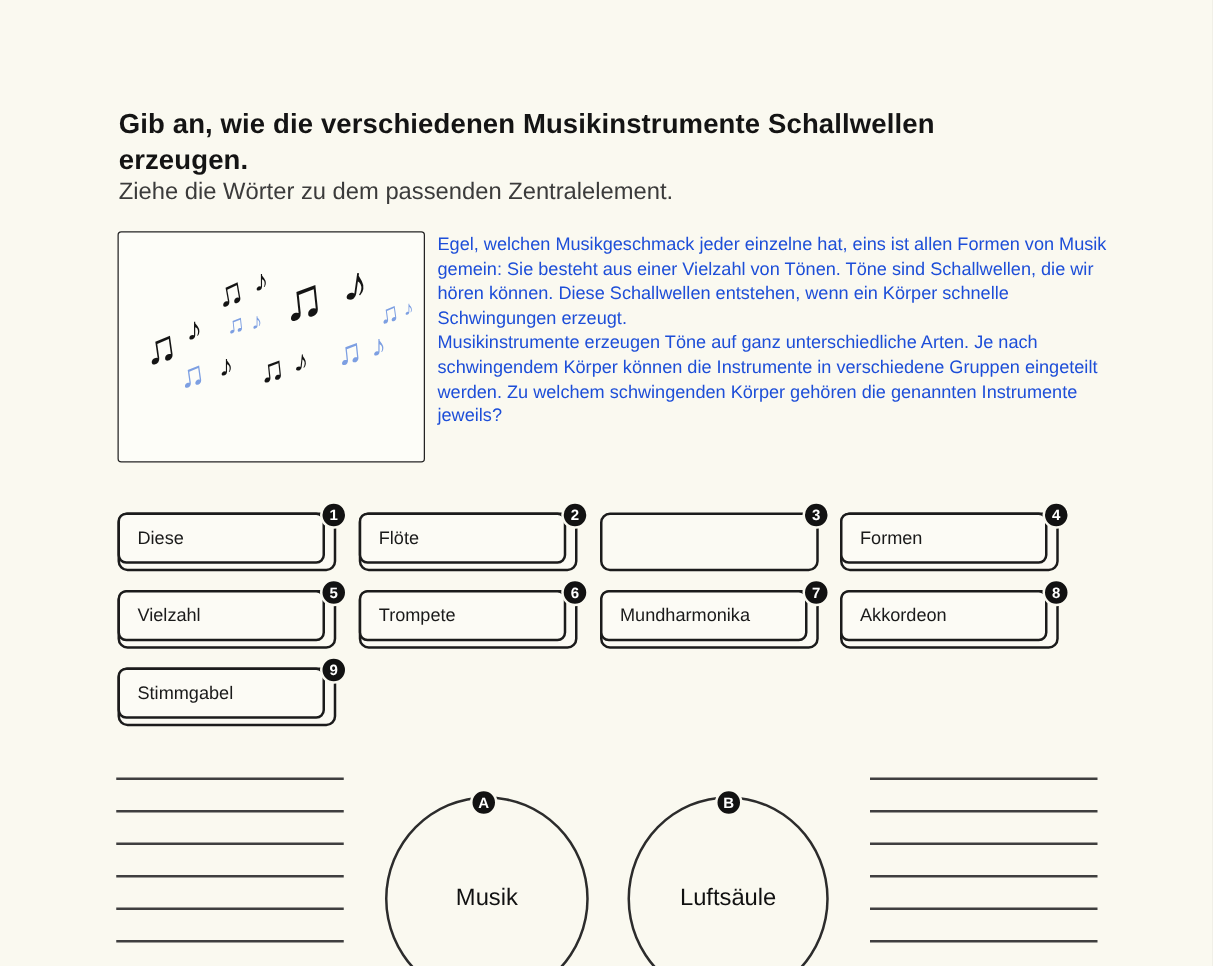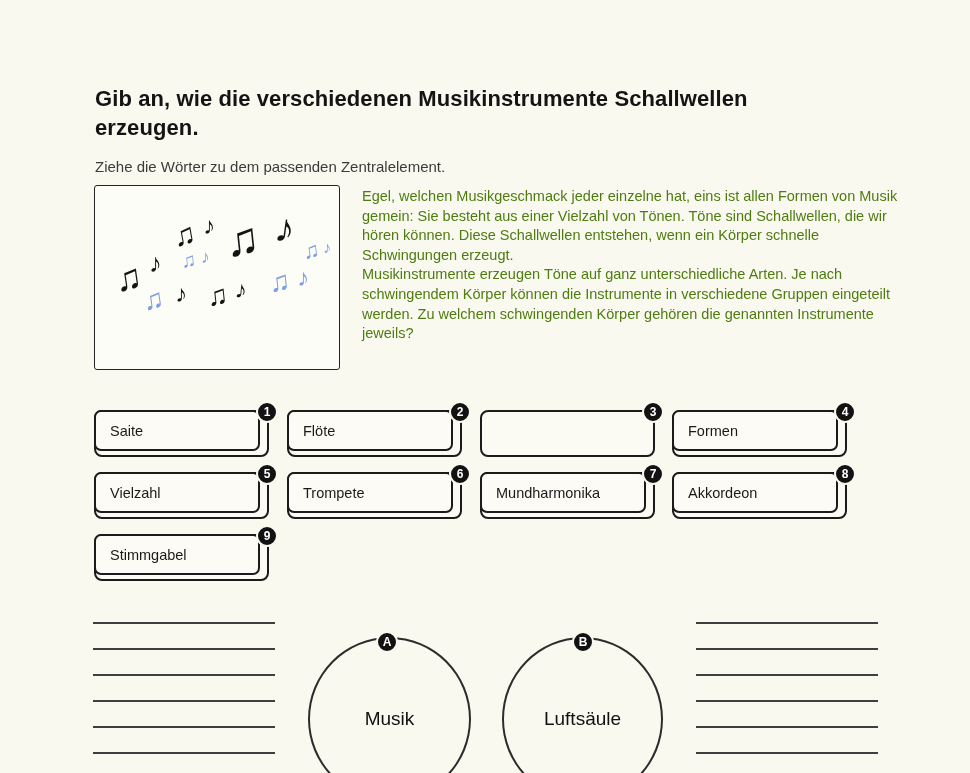--- a/index.html
+++ b/index.html
@@ -18,44 +18,44 @@
     left: 95px; top: 84px;
     width: 740px;
     font-size: 22px;
     font-weight: 700;
     line-height: 29px;
     color: #141414;
     letter-spacing: 0.1px;
   }
   .instruction {
     position: absolute;
-    left: 95px; top: 158px;
-    font-size: 15px;
+    left: 95px; top: 143px;
+    font-size: 19px;
     color: #3b3b3b;
   }
   .imgbox {
     position: absolute;
     left: 94px; top: 185px;
     width: 246px; height: 185px;
     background: #fdfdf8;
     border: 1.5px solid #242424;
     border-radius: 3px;
   }
   .note {
     position: absolute;
     line-height: 1;
     user-select: none;
   }
   .intro {
     position: absolute;
-    left: 362px; top: 187px;
+    left: 350px; top: 187px;
     width: 536px;
     font-size: 14.5px;
     line-height: 19.6px;
-    color: #4d7c0f;
+    color: #1d4ed8;
   }
   .card {
     position: absolute;
     width: 175px; height: 47px;
     border: 2px solid #1b1b1b;
     border-radius: 8px;
     background: #fbfaf3;
   }
   .card-front {
     position: absolute;
@@ -135,21 +135,21 @@
       </div>
   </div>
 
   <div class="intro">
     <div>Egel, welchen Musikgeschmack jeder einzelne hat, eins ist allen Formen von Musik gemein: Sie besteht aus einer Vielzahl von Tönen. Töne sind Schallwellen, die wir hören können. Diese Schallwellen entstehen, wenn ein Körper schnelle Schwingungen erzeugt.</div>
     <div>Musikinstrumente erzeugen Töne auf ganz unterschiedliche Arten. Je nach schwingendem Körper können die Instrumente in verschiedene Gruppen eingeteilt werden. Zu welchem schwingenden Körper gehören die genannten Instrumente jeweils?</div>
   </div>
 
   <div class="card" style="left:94px;top:410px">
     <div class="card-front">
-      <span class="card-label">Saite</span>
+      <span class="card-label">Diese</span>
     </div>
     <span class="badge">1</span>
   </div>
   <div class="card" style="left:287px;top:410px">
     <div class="card-front">
       <span class="card-label">Flöte</span>
     </div>
     <span class="badge">2</span>
   </div>
   <div class="card" style="left:480px;top:410px">

